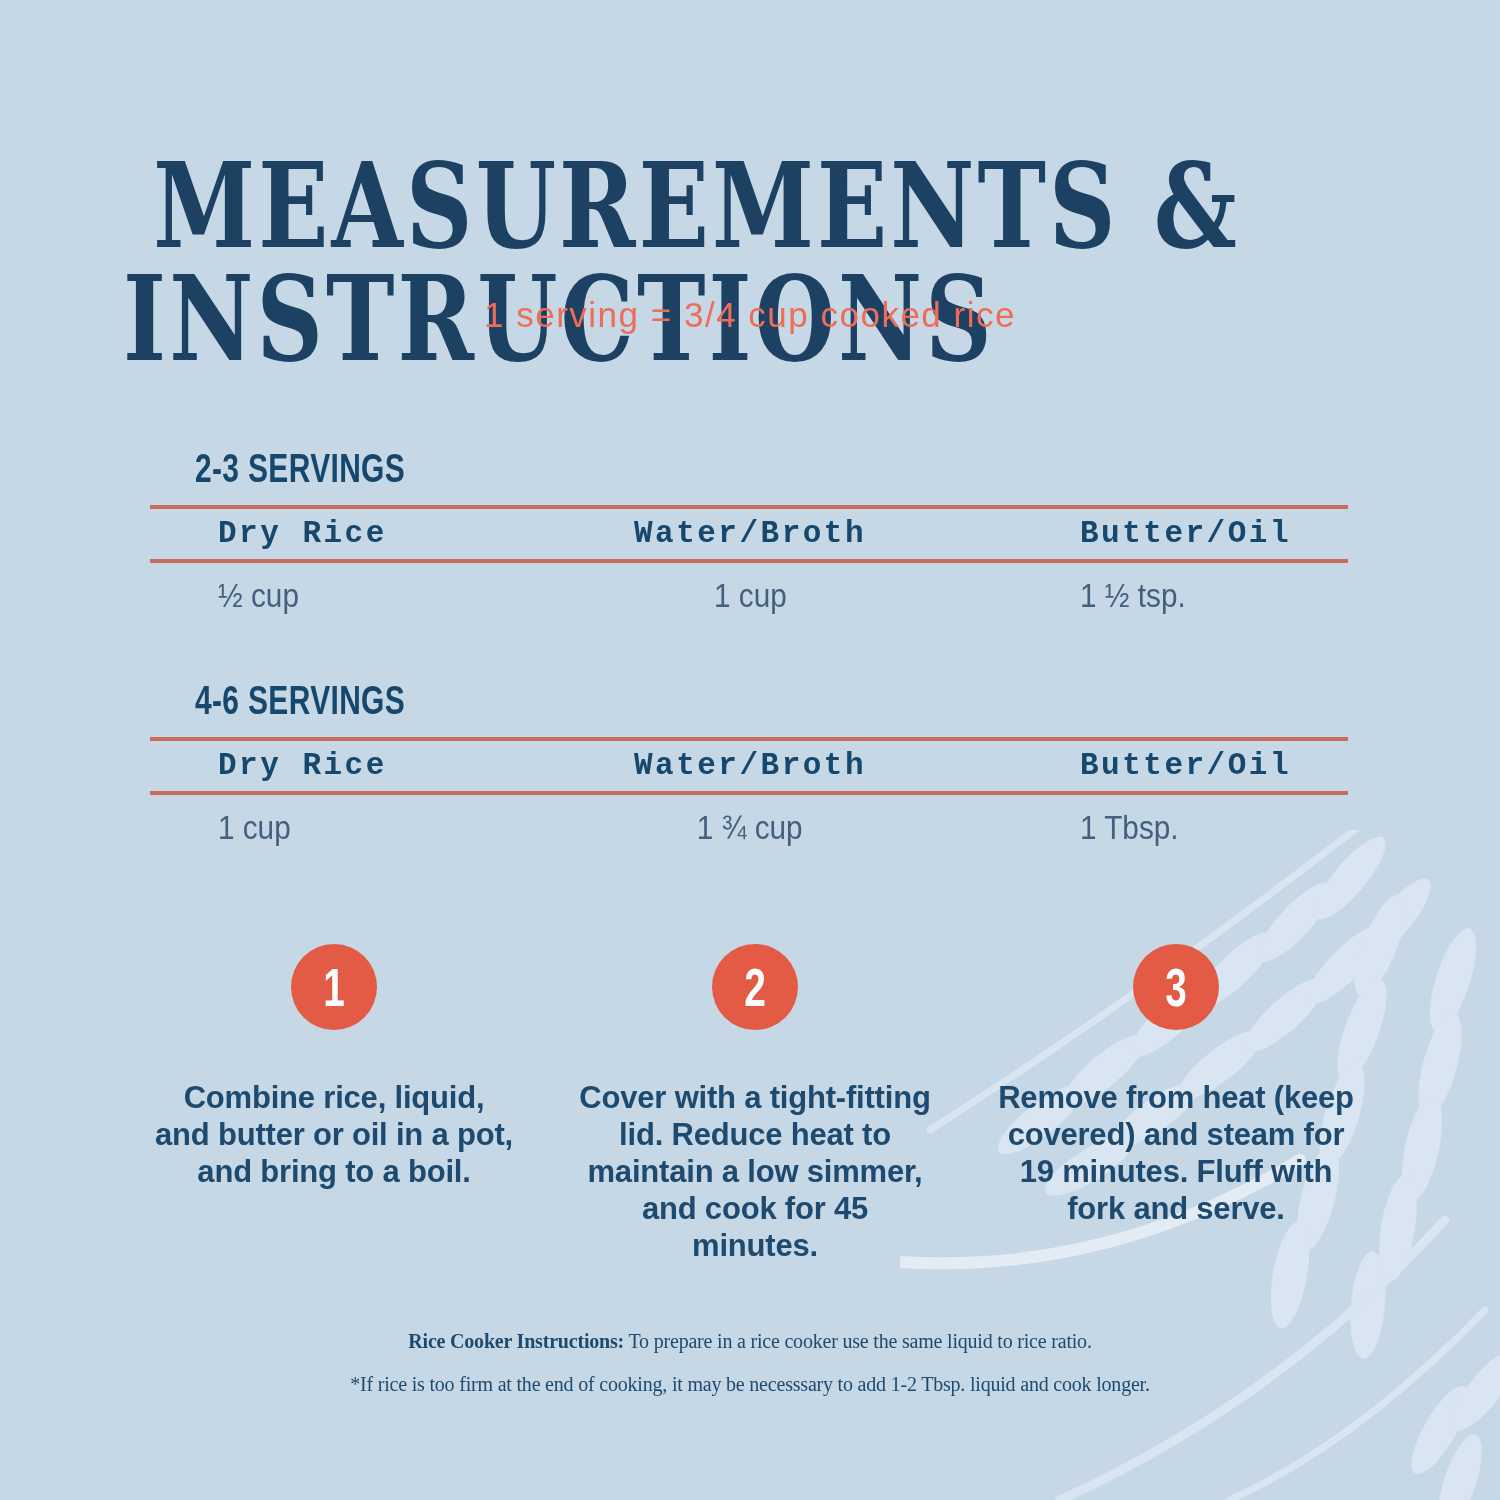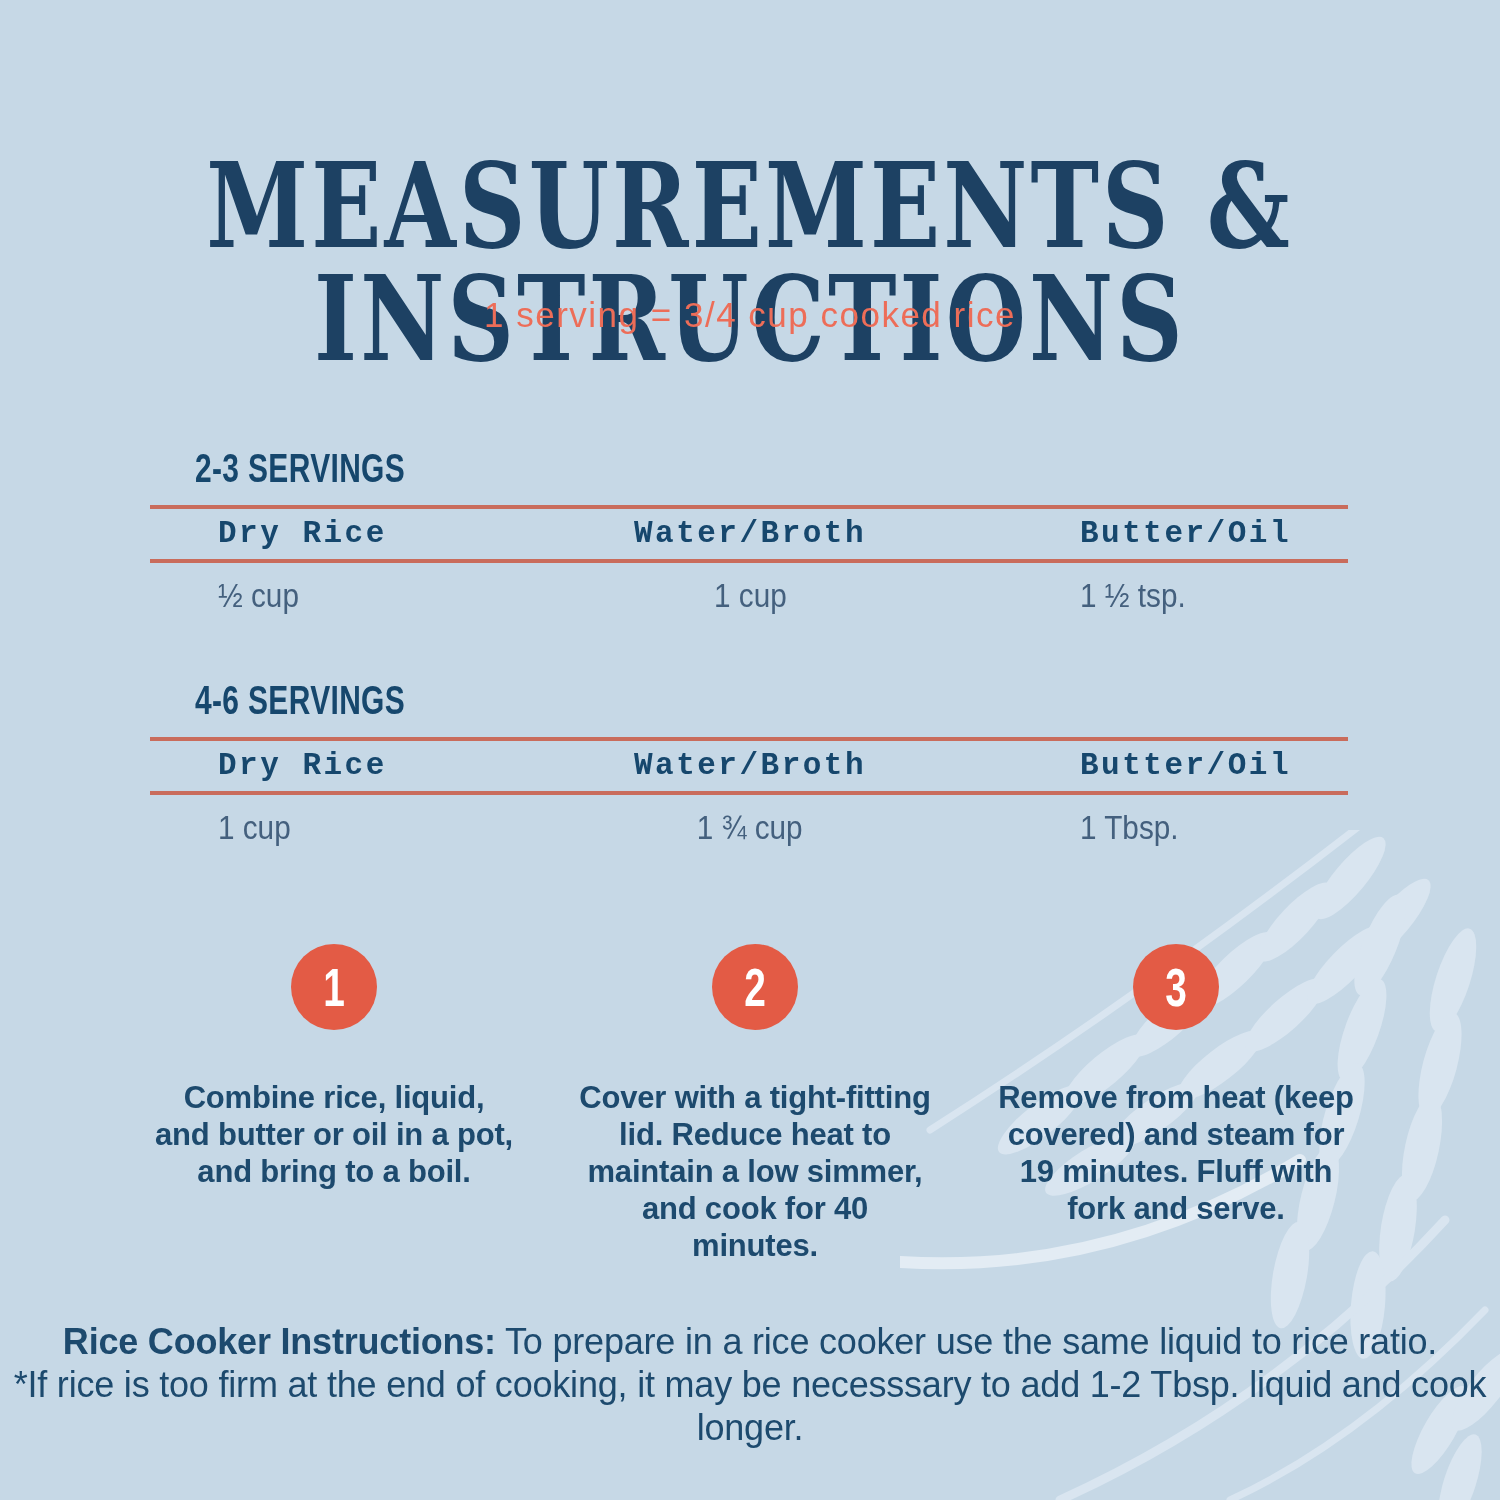--- a/index.html
+++ b/index.html
@@ -19,21 +19,21 @@
   html,body{margin:0;padding:0;}
   body{font-family:"Liberation Sans", sans-serif;}
   .canvas{
     position:relative;width:1500px;height:1500px;
     background:var(--background);overflow:hidden;
   }
   
   .watermark{position:absolute;left:900px;top:830px;width:600px;height:670px;}
   
   .title{
-    position:absolute;top:70px;left:0;width:100%;text-align:center;
+    position:absolute;top:70px;left:0;width:100%;
     font-family:"DejaVu Serif", serif;font-weight:bold;
     color:var(--navy-title);font-size:118px;line-height:113px;
   }
   .title .tline{display:block;}
   .title .tline span{display:inline-block;transform:scaleX(.78);transform-origin:center;letter-spacing:4px;white-space:nowrap;}
   .subtitle{
     position:absolute;top:295px;left:0;width:100%;text-align:center;
     color:var(--salmon);font-weight:normal;font-size:35px;letter-spacing:1.5px;
   }
   
@@ -68,21 +68,21 @@
     color:var(--white);font-weight:bold;font-size:54px;line-height:54px;
     display:inline-block;transform:scaleX(.72);
   }
   .step p{
     margin:16px;text-align:center;font-weight:bold;color:var(--navy-text);
     font-size:31px;line-height:37px;letter-spacing:-.2px;
   }
   
   .footer{
     position:absolute;top:1320px;left:0;width:100%;text-align:center;
-    color:var(--navy-text);font-size:36px;line-height:43px;letter-spacing:-.2px;
+    color:var(--navy-text);font-size:20px;line-height:43px;letter-spacing:-.2px;font-family:Liberation Serif, serif;
   }
   .footer .lead{font-weight:bold;}
 </style>
 </head>
 <body>
 
 <div class="canvas">
 
   <svg class="watermark" viewBox="0 0 600 670" aria-hidden="true">
     <g fill="var(--watermark)">
@@ -166,21 +166,21 @@
     <div class="step">
       <div class="step-circle">
           <span>1</span>
         </div>
       <p>Combine rice, liquid, and butter or oil in a pot, and bring to a boil.</p>
     </div>
     <div class="step">
       <div class="step-circle">
           <span>2</span>
         </div>
-      <p>Cover with a tight-fitting lid. Reduce heat to maintain a low simmer, and cook for 40 minutes.</p>
+      <p>Cover with a tight-fitting lid. Reduce heat to maintain a low simmer, and cook for 45 minutes.</p>
     </div>
     <div class="step">
       <div class="step-circle">
           <span>3</span>
         </div>
       <p>Remove from heat (keep covered) and steam for 19 minutes. Fluff with fork and serve.</p>
     </div>
   </div>
 
   <div class="footer">

